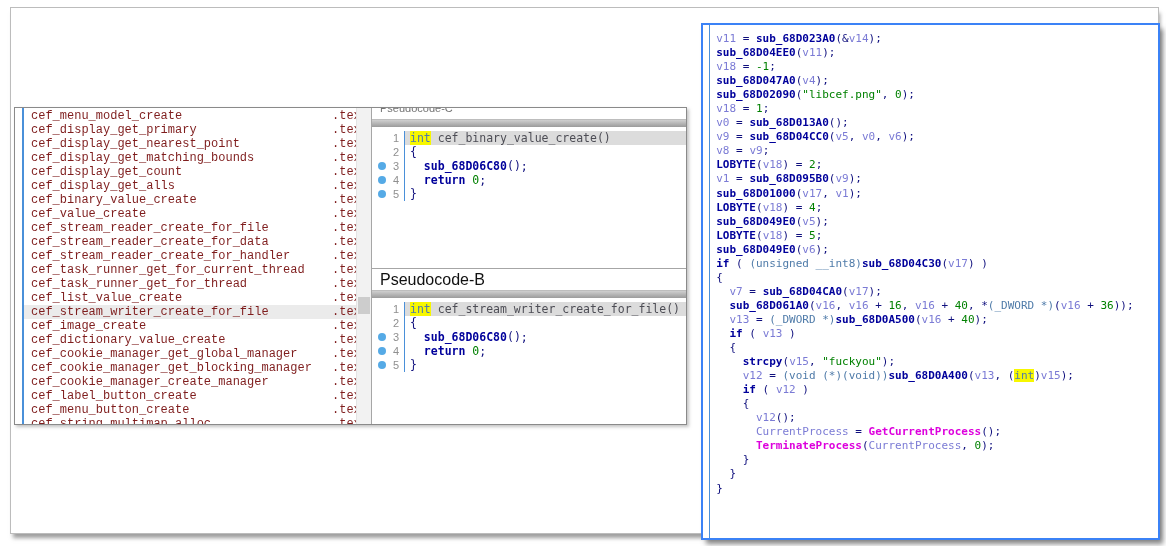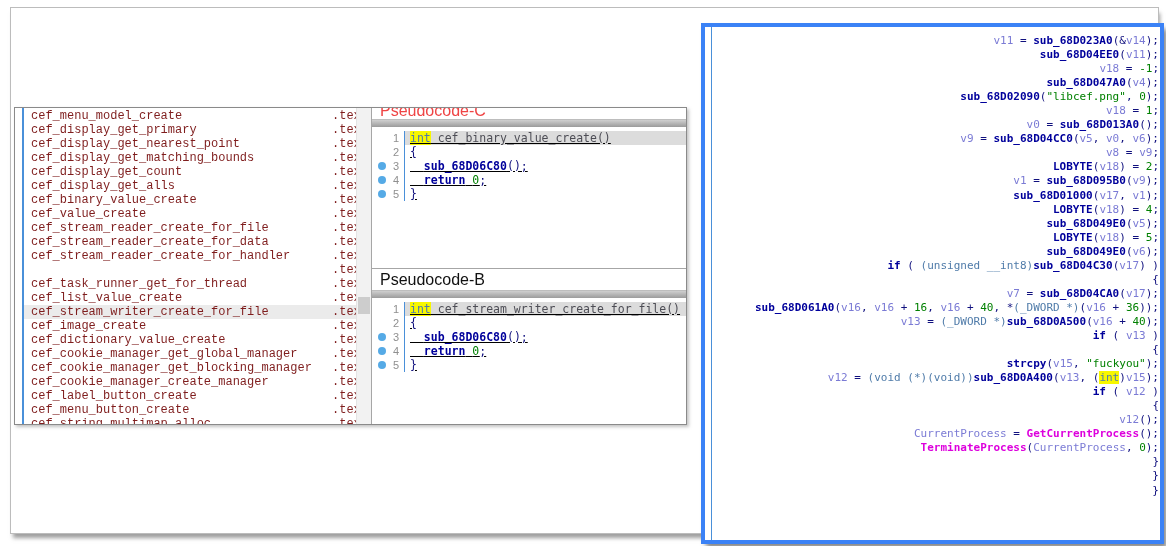--- a/index.html
+++ b/index.html
@@ -31,39 +31,38 @@
   .flist-seg{position:absolute;left:308px;top:0;}
   #list-scrollbar{
     position:absolute;left:341px;top:0;bottom:0;width:14px;
     background:#f2f2f2;border-left:1px solid #e4e4e4;
   }
   #list-scroll-thumb{position:absolute;left:1px;right:1px;top:189px;height:17px;background:#cdcdcd;}
   #pane-area{position:absolute;left:356px;right:0;top:0;bottom:0;border-left:1px solid #a6a6a6;background:#fff;}
   #pane-c{position:absolute;left:0;right:0;top:0;height:160px;}
   #pane-b{position:absolute;left:0;right:0;top:160px;bottom:0;border-top:1px solid #a6a6a6;}
   .title-clip{height:11px;overflow:hidden;}
-  .title-clip .t{display:block;margin-top:-6px;padding-left:8px;font-size:16px;color:#ef4444;}
+  .title-clip .t{display:block;margin-top:-6px;padding-left:8px;font-size:11px;color:#737373;}
   .title-bar{height:21px;line-height:21px;padding-left:8px;font-size:16px;color:#111;background:#fff;}
   .splitter{height:8px;background:linear-gradient(#cfcfcf,#9b9b9b);border-top:1px solid #bdbdbd;box-sizing:border-box;}
   .pane-code{
     position:relative;padding-top:4px;
     font-family:"DejaVu Sans Mono",monospace;font-size:11.5px;line-height:14px;
   }
   .cline{display:flex;height:14px;}
   .gut{flex:none;width:32px;position:relative;}
   .lnum{position:absolute;right:5px;top:0;font-family:"Liberation Sans",sans-serif;font-size:11px;color:#8f8f8f;}
   .bp-dot{position:absolute;left:6px;top:3px;width:8px;height:8px;border-radius:50%;background:#55aae6;}
-  .ltext{flex:1;border-left:1px solid #4a90d9;padding-left:5px;white-space:pre;overflow:hidden;text-decoration:underline;}
+  .ltext{flex:1;border-left:1px solid #4a90d9;padding-left:5px;white-space:pre;overflow:hidden;}
   .ltext.hl{background:#dcdcdc;}
   
   #right-window{
     position:absolute;left:690px;top:15px;width:455px;height:513px;
-    background:#fff;border:4px solid #3b82f6;z-index:5;
+    background:#fff;border:2px solid #3b82f6;z-index:5;
     box-shadow:4px 5px 5px -1px rgba(105,105,105,.8);
-    text-align:right;
   }
   #right-vline{position:absolute;left:6px;top:0;bottom:0;width:1px;background:#4a90d9;}
   #right-code{
     position:absolute;left:0;top:7px;right:1px;bottom:0;overflow:hidden;
     font-family:"DejaVu Sans Mono",monospace;font-size:11px;line-height:14.05px;
   }
   .rline{white-space:pre;height:14.05px;}
   
   .sv{color:#7b7bd5;}
   .sf{color:#00009b;font-weight:bold;}
@@ -87,21 +86,21 @@
         <div class="flist-row"><span class="flist-name">cef_display_get_primary</span><span class="flist-seg">.text</span></div>
         <div class="flist-row"><span class="flist-name">cef_display_get_nearest_point</span><span class="flist-seg">.text</span></div>
         <div class="flist-row"><span class="flist-name">cef_display_get_matching_bounds</span><span class="flist-seg">.text</span></div>
         <div class="flist-row"><span class="flist-name">cef_display_get_count</span><span class="flist-seg">.text</span></div>
         <div class="flist-row"><span class="flist-name">cef_display_get_alls</span><span class="flist-seg">.text</span></div>
         <div class="flist-row"><span class="flist-name">cef_binary_value_create</span><span class="flist-seg">.text</span></div>
         <div class="flist-row"><span class="flist-name">cef_value_create</span><span class="flist-seg">.text</span></div>
         <div class="flist-row"><span class="flist-name">cef_stream_reader_create_for_file</span><span class="flist-seg">.text</span></div>
         <div class="flist-row"><span class="flist-name">cef_stream_reader_create_for_data</span><span class="flist-seg">.text</span></div>
         <div class="flist-row"><span class="flist-name">cef_stream_reader_create_for_handler</span><span class="flist-seg">.text</span></div>
-        <div class="flist-row"><span class="flist-seg">.text</span></div>
+        <div class="flist-row"><span class="flist-name">cef_task_runner_get_for_current_thread</span><span class="flist-seg">.text</span></div>
         <div class="flist-row"><span class="flist-name">cef_task_runner_get_for_thread</span><span class="flist-seg">.text</span></div>
         <div class="flist-row"><span class="flist-name">cef_list_value_create</span><span class="flist-seg">.text</span></div>
         <div class="flist-row selected"><span class="flist-name">cef_stream_writer_create_for_file</span><span class="flist-seg">.text</span></div>
         <div class="flist-row"><span class="flist-name">cef_image_create</span><span class="flist-seg">.text</span></div>
         <div class="flist-row"><span class="flist-name">cef_dictionary_value_create</span><span class="flist-seg">.text</span></div>
         <div class="flist-row"><span class="flist-name">cef_cookie_manager_get_global_manager</span><span class="flist-seg">.text</span></div>
         <div class="flist-row"><span class="flist-name">cef_cookie_manager_get_blocking_manager</span><span class="flist-seg">.text</span></div>
         <div class="flist-row"><span class="flist-name">cef_cookie_manager_create_manager</span><span class="flist-seg">.text</span></div>
         <div class="flist-row"><span class="flist-name">cef_label_button_create</span><span class="flist-seg">.text</span></div>
         <div class="flist-row"><span class="flist-name">cef_menu_button_create</span><span class="flist-seg">.text</span></div>

